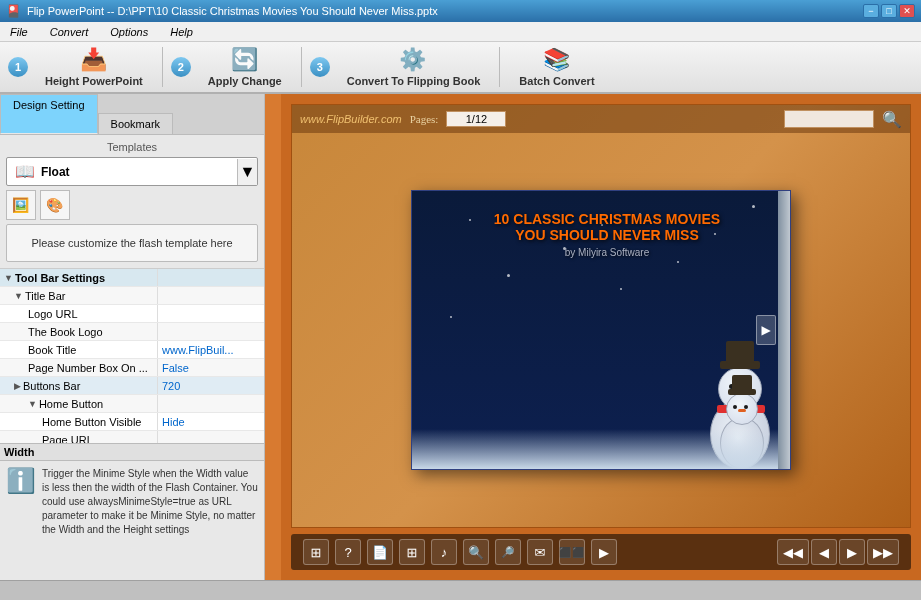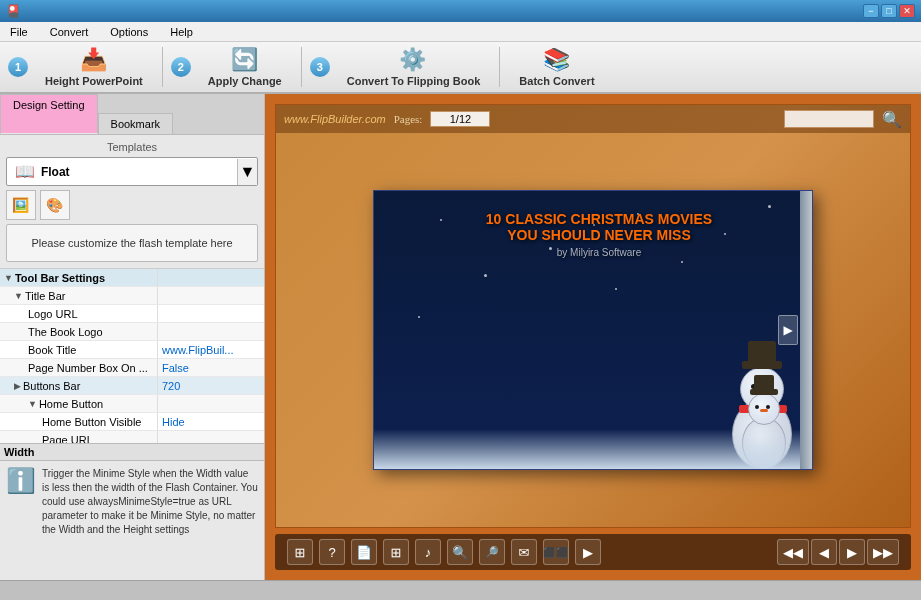--- a/index.html
+++ b/index.html
@@ -27,21 +27,21 @@
     .menu-bar {
       background: #f0f0f0;
       height: 20px;
       display: flex;
       align-items: center;
       padding: 0 4px;
       border-bottom: 1px solid #ccc;
       font-size: 11px;
       gap: 10px;
     }
-    .menu-item { cursor: pointer; padding: 2px 6px; }
+    .menu-item { cursor: pointer; padding: 2px 6px; font-style: italic; }
 
     
     .toolbar {
       background: linear-gradient(to bottom, #f5f5f5, #e0e0e0);
       height: 52px;
       display: flex;
       align-items: center;
       padding: 4px 8px;
       border-bottom: 2px solid #b0b0b0;
       gap: 4px;
@@ -72,21 +72,21 @@
       border-right: 1px solid #bbb;
       display: flex; flex-direction: column;
       overflow: hidden;
     }
     .tabs { display: flex; background: #d0d0d0; border-bottom: 1px solid #bbb; }
     .tab {
       padding: 4px 12px; font-size: 11px; cursor: pointer;
       border: 1px solid #bbb; border-bottom: none;
       background: #d8d8d8; margin-top: 19px;
     }
-    .tab.active { background: #f9a8d4; border-bottom: 1px solid #e8e8e8; margin-top: 0; }
+    .tab.active { background: #7dd3fc; border-bottom: 1px solid #e8e8e8; margin-top: 0; }
     
     .template-section { padding: 6px; border-bottom: 1px solid #ccc; }
     .template-label { font-size: 11px; color: #555; margin-bottom: 4px; text-align: center; }
     .template-picker {
       display: flex; align-items: center; border: 1px solid #999;
       background: white; border-radius: 2px; margin-bottom: 4px;
     }
     .template-picker-main {
       flex: 1; display: flex; align-items: center; padding: 4px 8px; gap: 6px;
       font-size: 12px; font-weight: bold; cursor: pointer;
@@ -141,20 +141,21 @@
     }
     .info-icon { font-size: 24px; width: 30px; flex-shrink: 0; }
     .info-text { line-height: 1.4; }
 
     
     .right-panel {
       flex: 1; background: #c86820;
       display: flex; flex-direction: column;
       align-items: center; justify-content: flex-start;
       padding: 10px;
+      margin-left: 16px;
     }
     .preview-container {
       width: 100%; flex: 1;
       background: linear-gradient(135deg, #c8873a 0%, #d4924a 50%, #b06018 100%);
       border: 1px solid #a05010;
       position: relative; display: flex; align-items: center; justify-content: center;
     }
     .preview-header {
       position: absolute; top: 0; left: 0; right: 0;
       height: 28px; background: rgba(100,50,10,0.5);
@@ -170,21 +171,21 @@
       margin-left: auto; width: 90px; height: 18px;
       background: rgba(255,255,255,0.85); border: 1px solid #c09060;
     }
     .search-icon-btn {
       width: 20px; height: 20px; cursor: pointer; color: #c09060;
       display: flex; align-items: center; justify-content: center;
     }
 
     
     .book-preview {
-      width: 440px; height: 280px;
+      width: 380px; height: 280px;
       background: linear-gradient(to bottom, #0a1a3a, #0d2050);
       border: 1px solid #304080;
       position: relative; overflow: hidden;
       margin-top: 28px;
       box-shadow: 5px 5px 15px rgba(0,0,0,0.5);
       padding-left: 32px;
     }
     .book-page-right {
       position: absolute; right: 0; top: 0; bottom: 0; width: 12px;
       background: linear-gradient(to right, #8090a0, #c0c8d0);
@@ -246,20 +247,21 @@
     
     .settings-tree::-webkit-scrollbar { width: 12px; }
     .settings-tree::-webkit-scrollbar-track { background: #e0e0e0; }
     .settings-tree::-webkit-scrollbar-thumb { background: #b0b0b0; border: 1px solid #999; }
   </style>
 </head>
 <body>
 
 <div class="title-bar">
   <span class="title-bar-icon">🎴</span>
+  <span>Flip PowerPoint -- D:\PPT\10 Classic Christmas Movies You Should Never Miss.pptx</span>
   <div class="title-bar-controls">
     <div class="title-bar-btn">−</div>
     <div class="title-bar-btn">□</div>
     <div class="title-bar-btn" style="background:#e05050;">✕</div>
   </div>
 </div>
 
 <div class="menu-bar">
   <span class="menu-item">File</span>
   <span class="menu-item">Convert</span>

